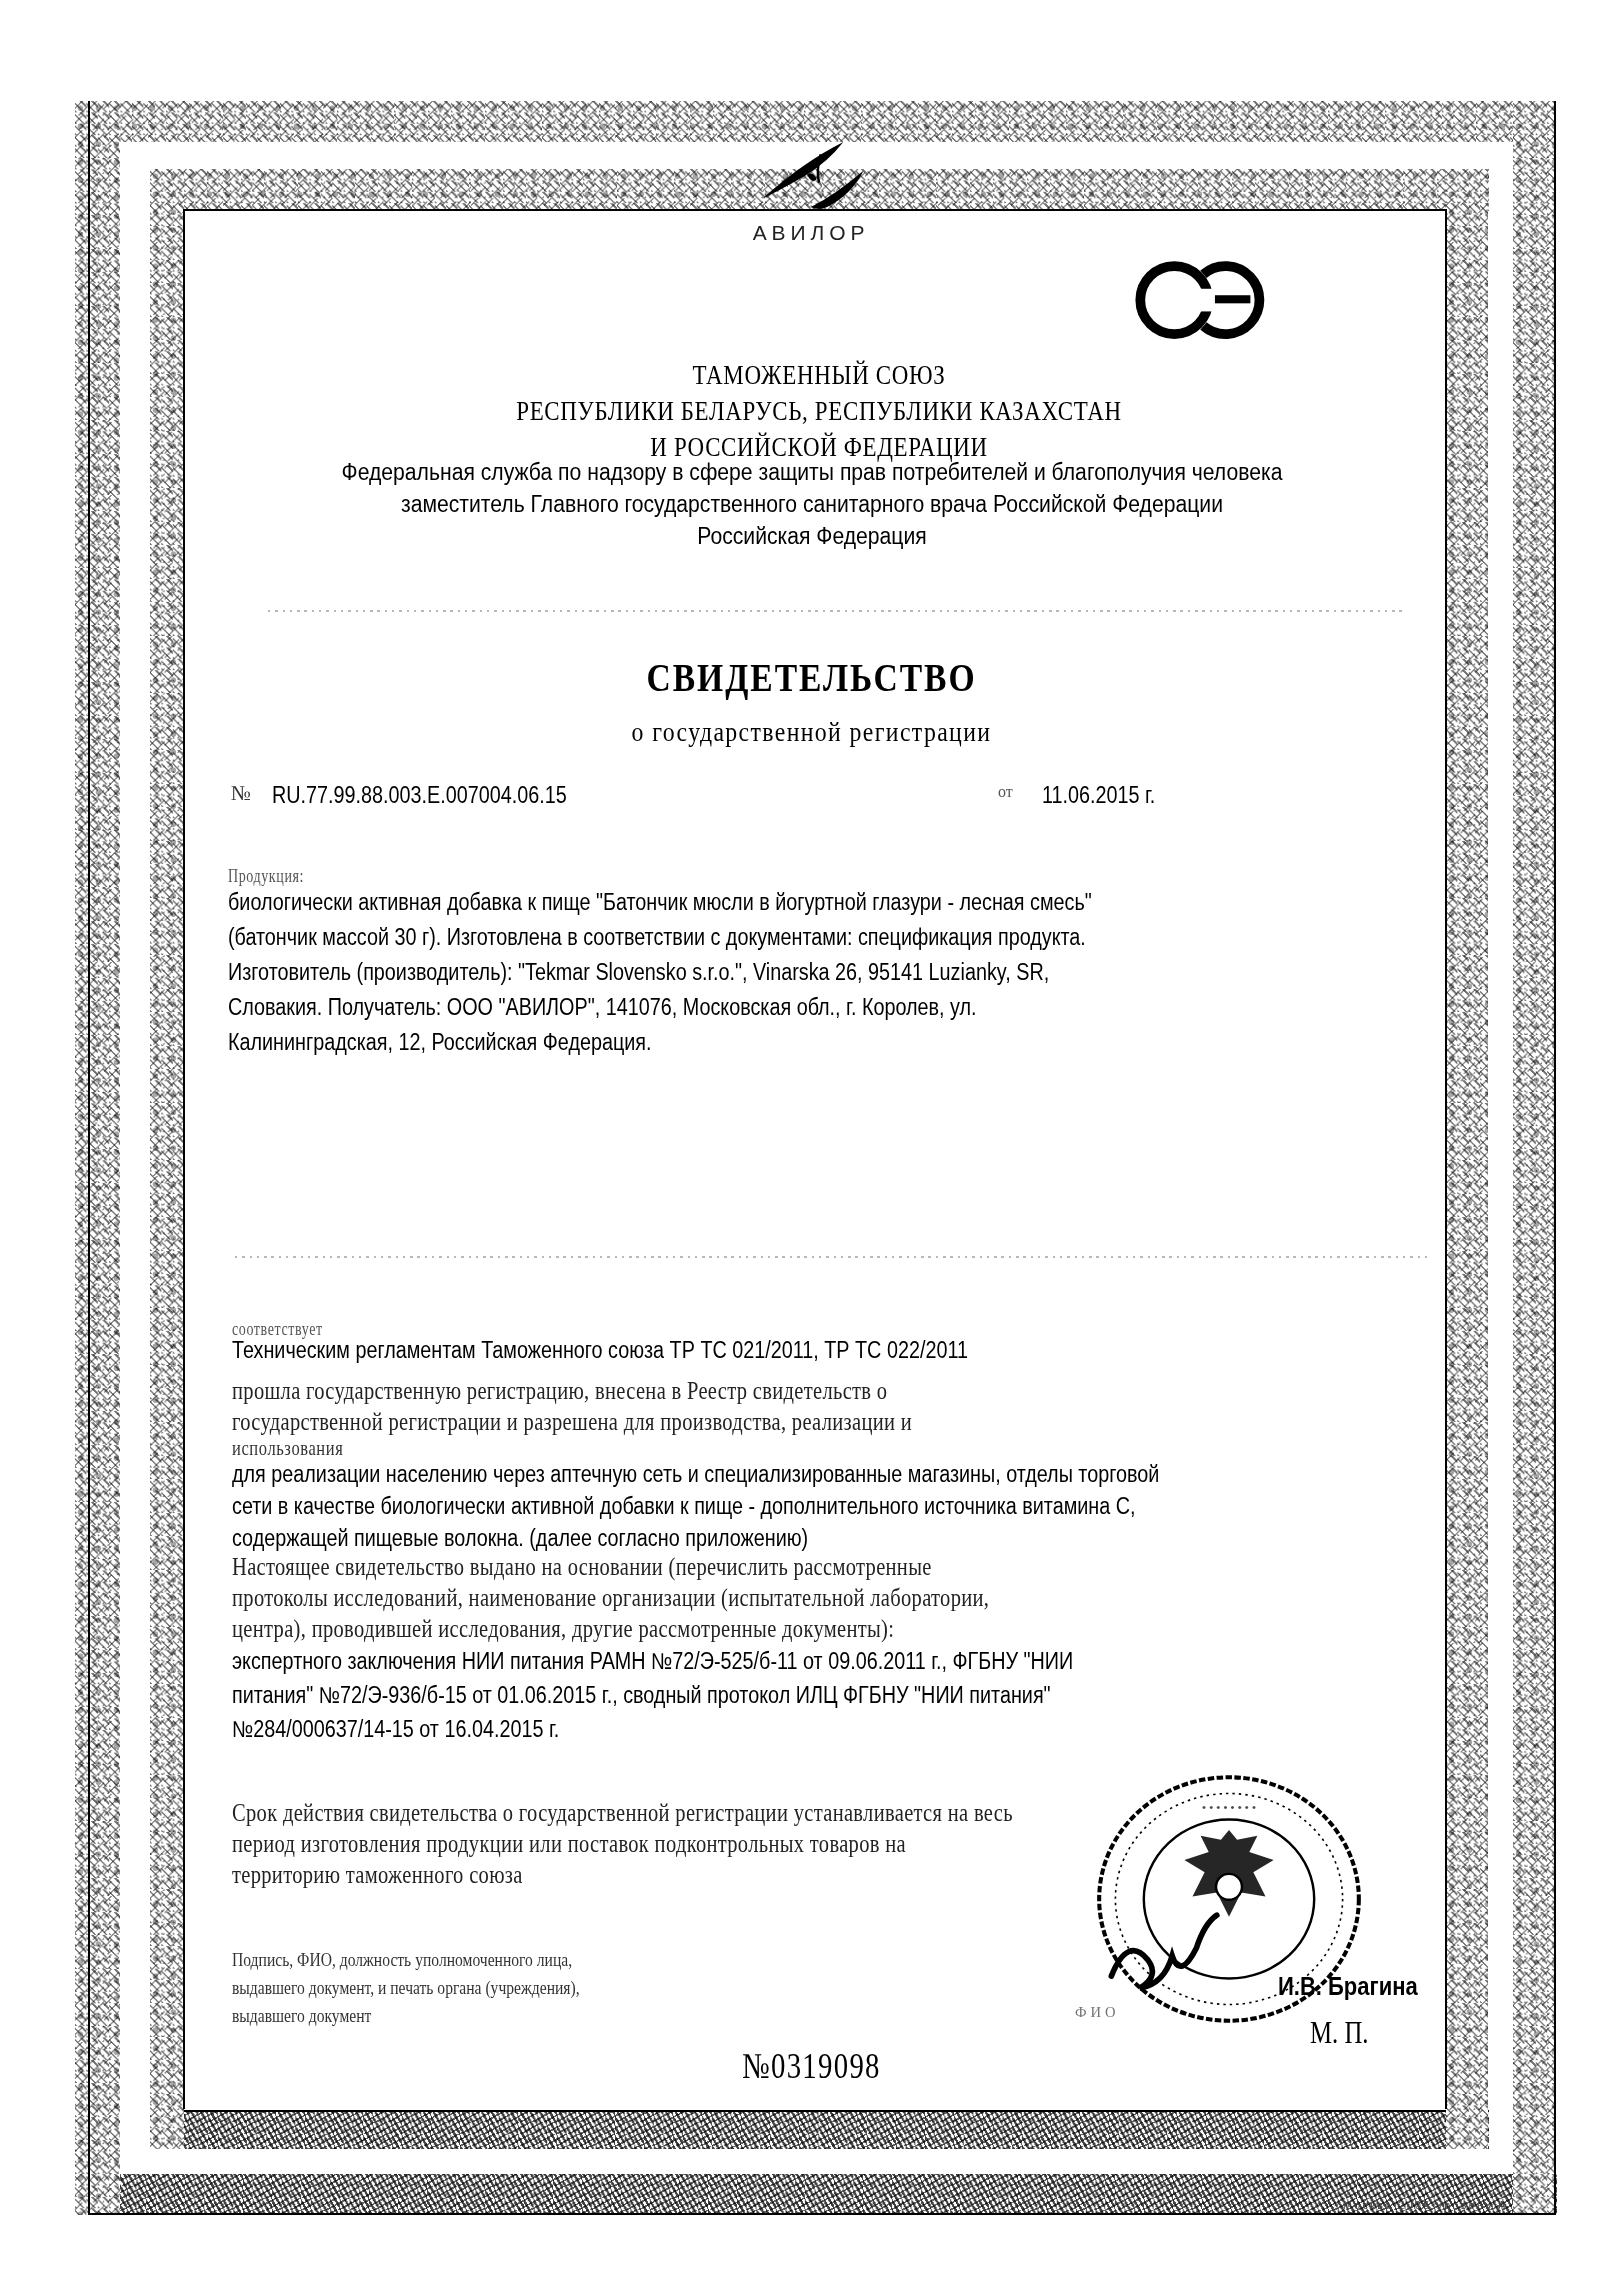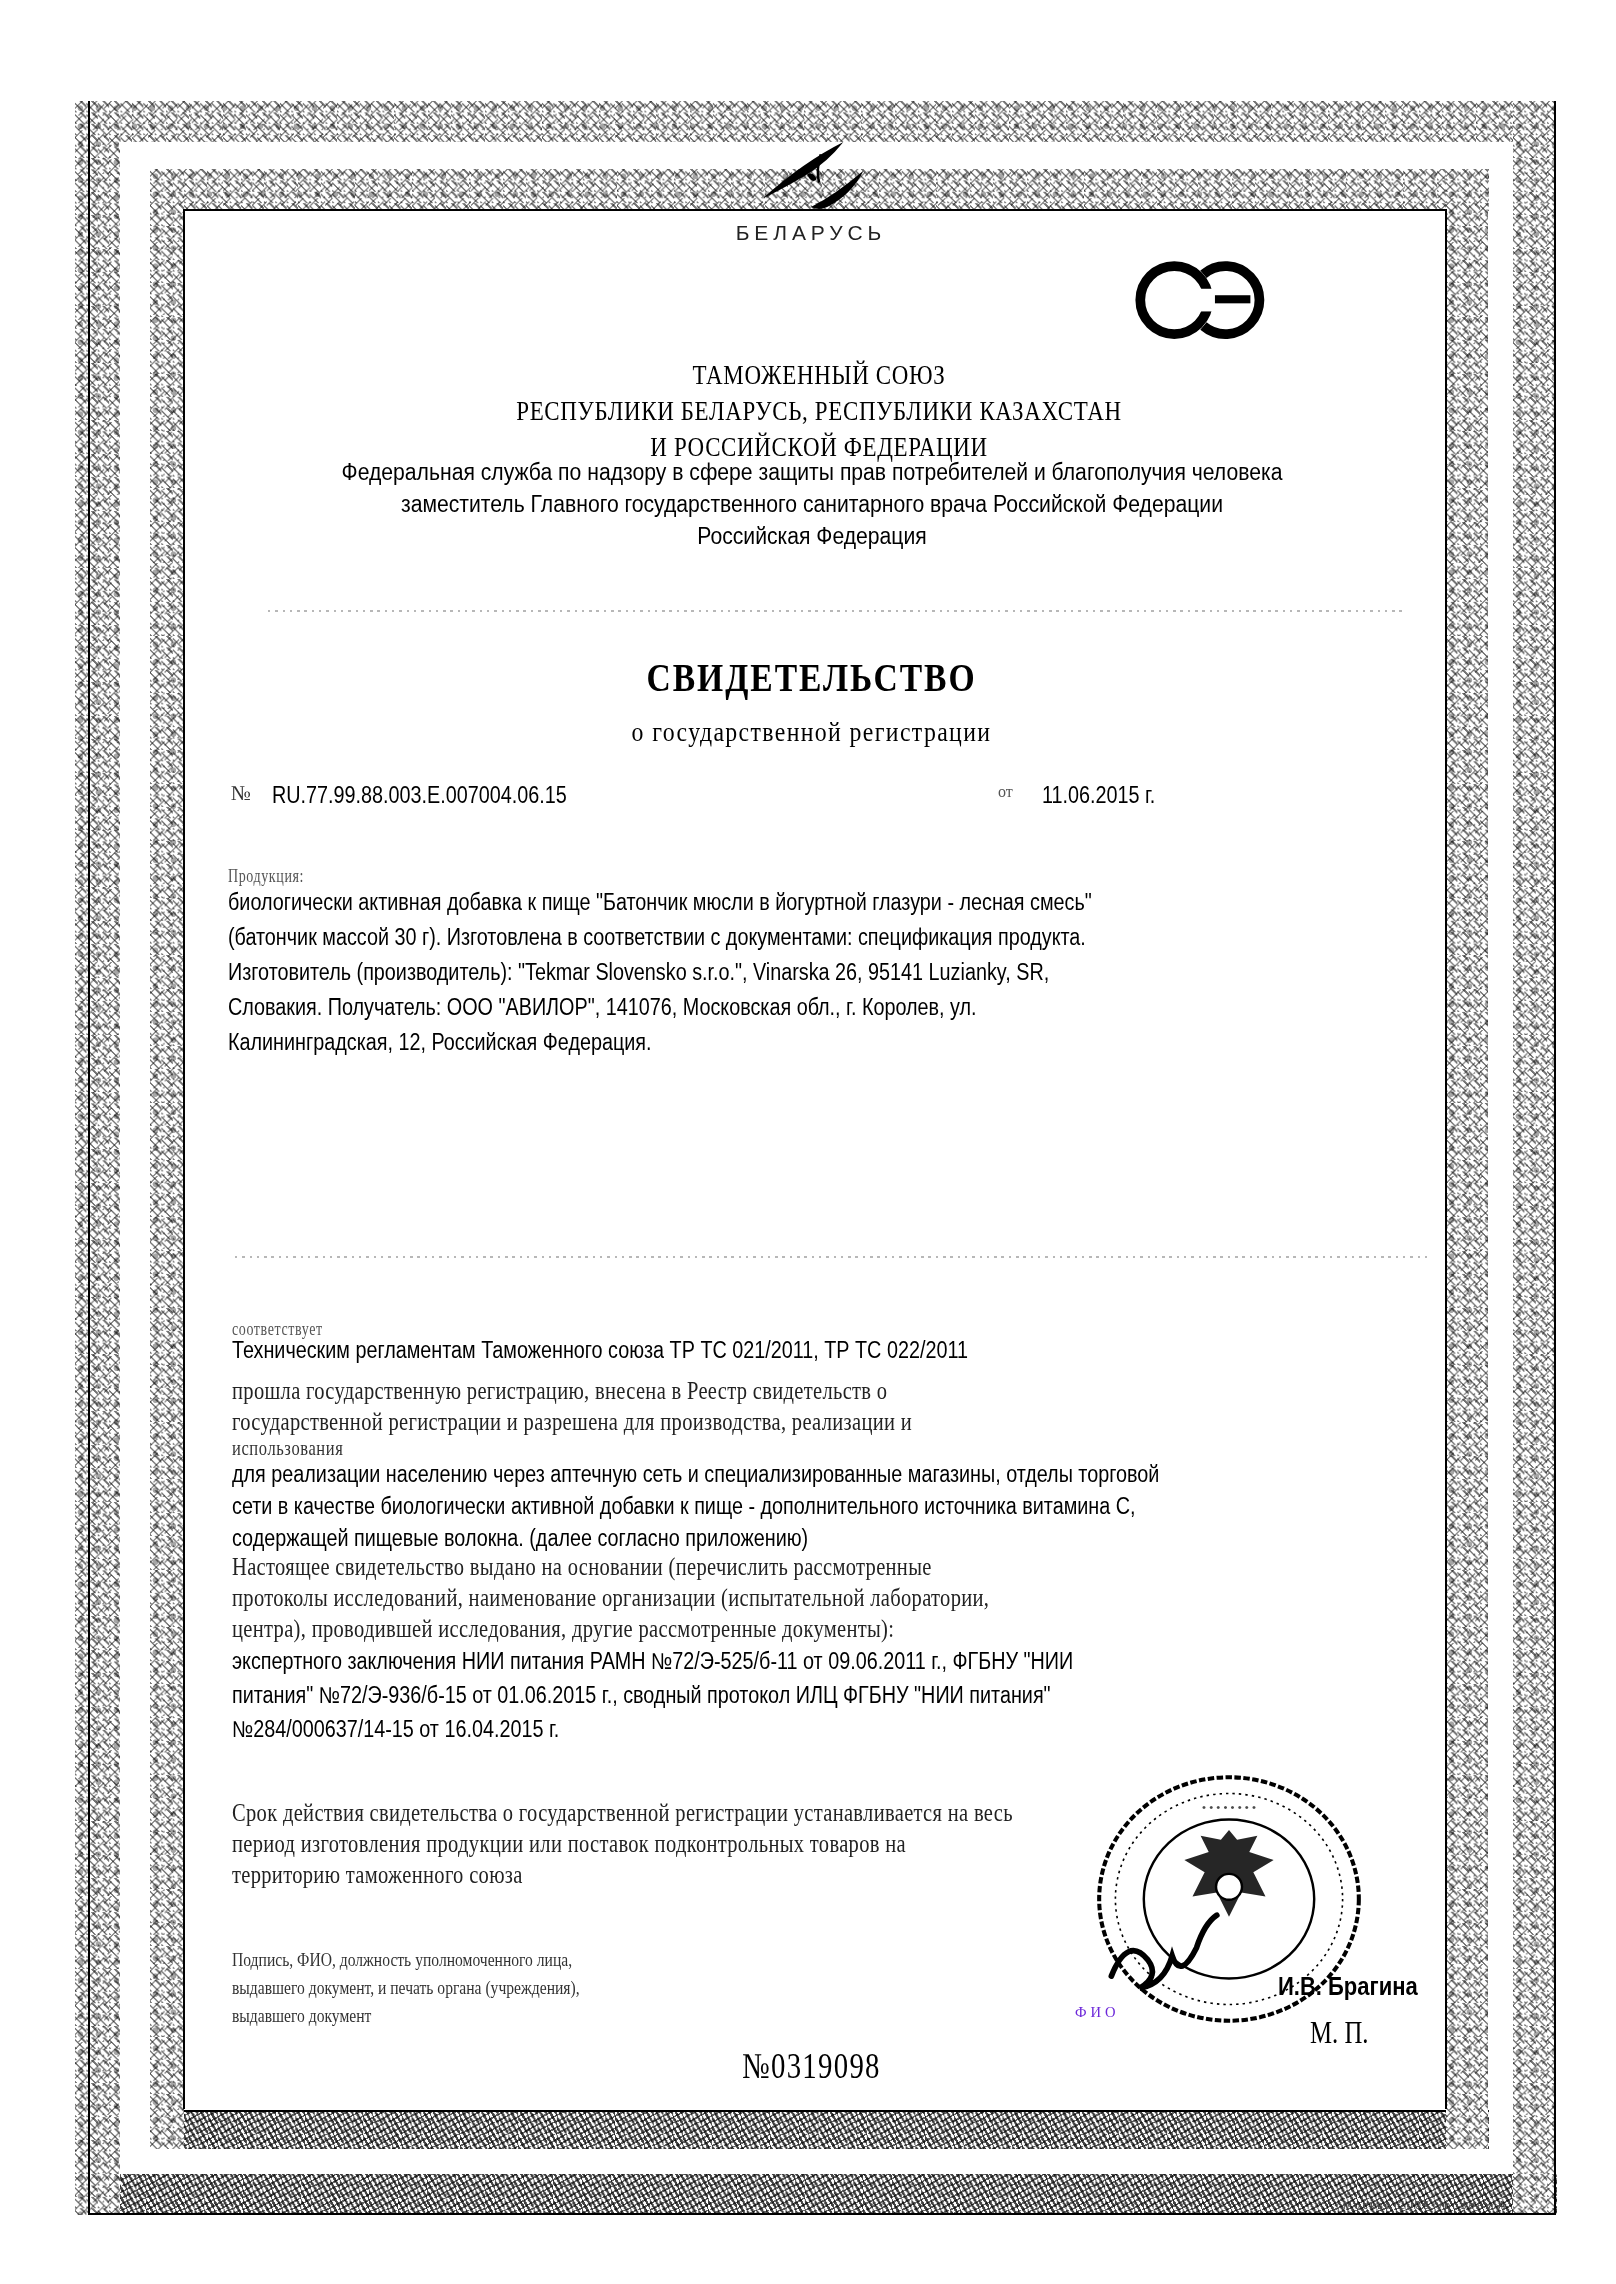--- a/index.html
+++ b/index.html
@@ -68,21 +68,21 @@
   <div class="edge-line" style="left:89px; top:2213px; width:1465px; height:2.4px;"></div>
 </div>
 
 <div class="abs" style="left:730px; top:138px; width:162px; height:105px;">
   <svg width="162" height="77" viewBox="0 0 200 95">
     <path d="M40 75 Q 90 30 140 5 Q 120 30 95 45 Q 70 60 40 75 Z" fill="#000"></path>
     <path d="M95 45 q 8 -4 12 6 q -6 6 -12 -6 z" fill="#000"></path>
     <path d="M100 85 Q 130 70 165 40 Q 150 70 120 85 Q 110 90 100 85 Z" fill="#000"></path>
     <path d="M112 20 q -6 20 -2 35" stroke="#000" stroke-width="3" fill="none"></path>
   </svg>
-  <div class="sans center" style="font-size:21px; letter-spacing:4.9px; color:#222; margin-top:1.6px;">БЕЛАРУСЬ</div>
+  <div class="sans center" style="font-size:21px; letter-spacing:4.9px; color:#222; margin-top:1.6px;">АВИЛОР</div>
 </div>
 
 <div class="abs" style="left:1132px; top:258px; width:138px; height:85px;">
   <svg width="138" height="85" viewBox="0 0 170 105">
     <circle cx="52" cy="52" r="42" stroke="#000" stroke-width="12" fill="none"></circle>
     <path d="M 88 20 A 42 42 0 1 1 88 84" stroke="#000" stroke-width="12" fill="none"></path>
     <rect x="102" y="46" width="44" height="10" fill="#000"></rect>
     <rect x="82" y="38" width="20" height="28" fill="#fff"></rect>
   </svg>
 </div>
@@ -165,19 +165,19 @@
 
     <path d="M175 80 l -10 12 l -25 -5 l 10 20 l -30 10 l 25 15 l -15 30 l 30 -5 l 15 30 l 15 -30 l 30 5 l -15 -30 l 25 -15 l -30 -10 l 10 -20 l -25 5 z" fill="#000" opacity="0.85"></path>
     <circle cx="175" cy="150" r="16" fill="#fff" stroke="#000" stroke-width="3"></circle>
     <text x="175" y="56" font-family="Liberation Sans, sans-serif" font-size="14" text-anchor="middle" fill="#000" opacity="0.7">• • • • • • • •</text>
 
     <path d="M30 260 q 20 -50 45 -20 q 15 20 -10 35 q 30 -5 40 -40 q 10 30 30 -10 q 10 -30 25 -40" fill="none" stroke="#000" stroke-width="7" stroke-linecap="round"></path>
   </svg>
   <div class="abs sans" style="left:191px; top:207px; font-size:25px; font-weight:bold; white-space:nowrap; transform:scaleX(0.88); transform-origin:left;">И.В. Брагина</div>
 </div>
 
-<div class="abs serif" style="left:1075px; top:2004px; font-size:14.6px; color:#6d28d9; letter-spacing:4px;">ФИО</div>
+<div class="abs serif" style="left:1075px; top:2004px; font-size:14.6px; color:#737373; letter-spacing:4px;">ФИО</div>
 <div class="abs serif" style="left:1310px; top:2015px; font-size:31px; transform:scaleX(0.8); transform-origin:left;">М. П.</div>
 
 <div class="abs serif serial center" style="left:649px; top:2045px; width:325px;">№0319098</div>
 
 <div class="abs sans" style="left:1343px; top:2199px; font-size:10.5px; color:#444; letter-spacing:2.4px; white-space:nowrap;">Москва  2005  уровень А</div>
 
 
 </body></html>

